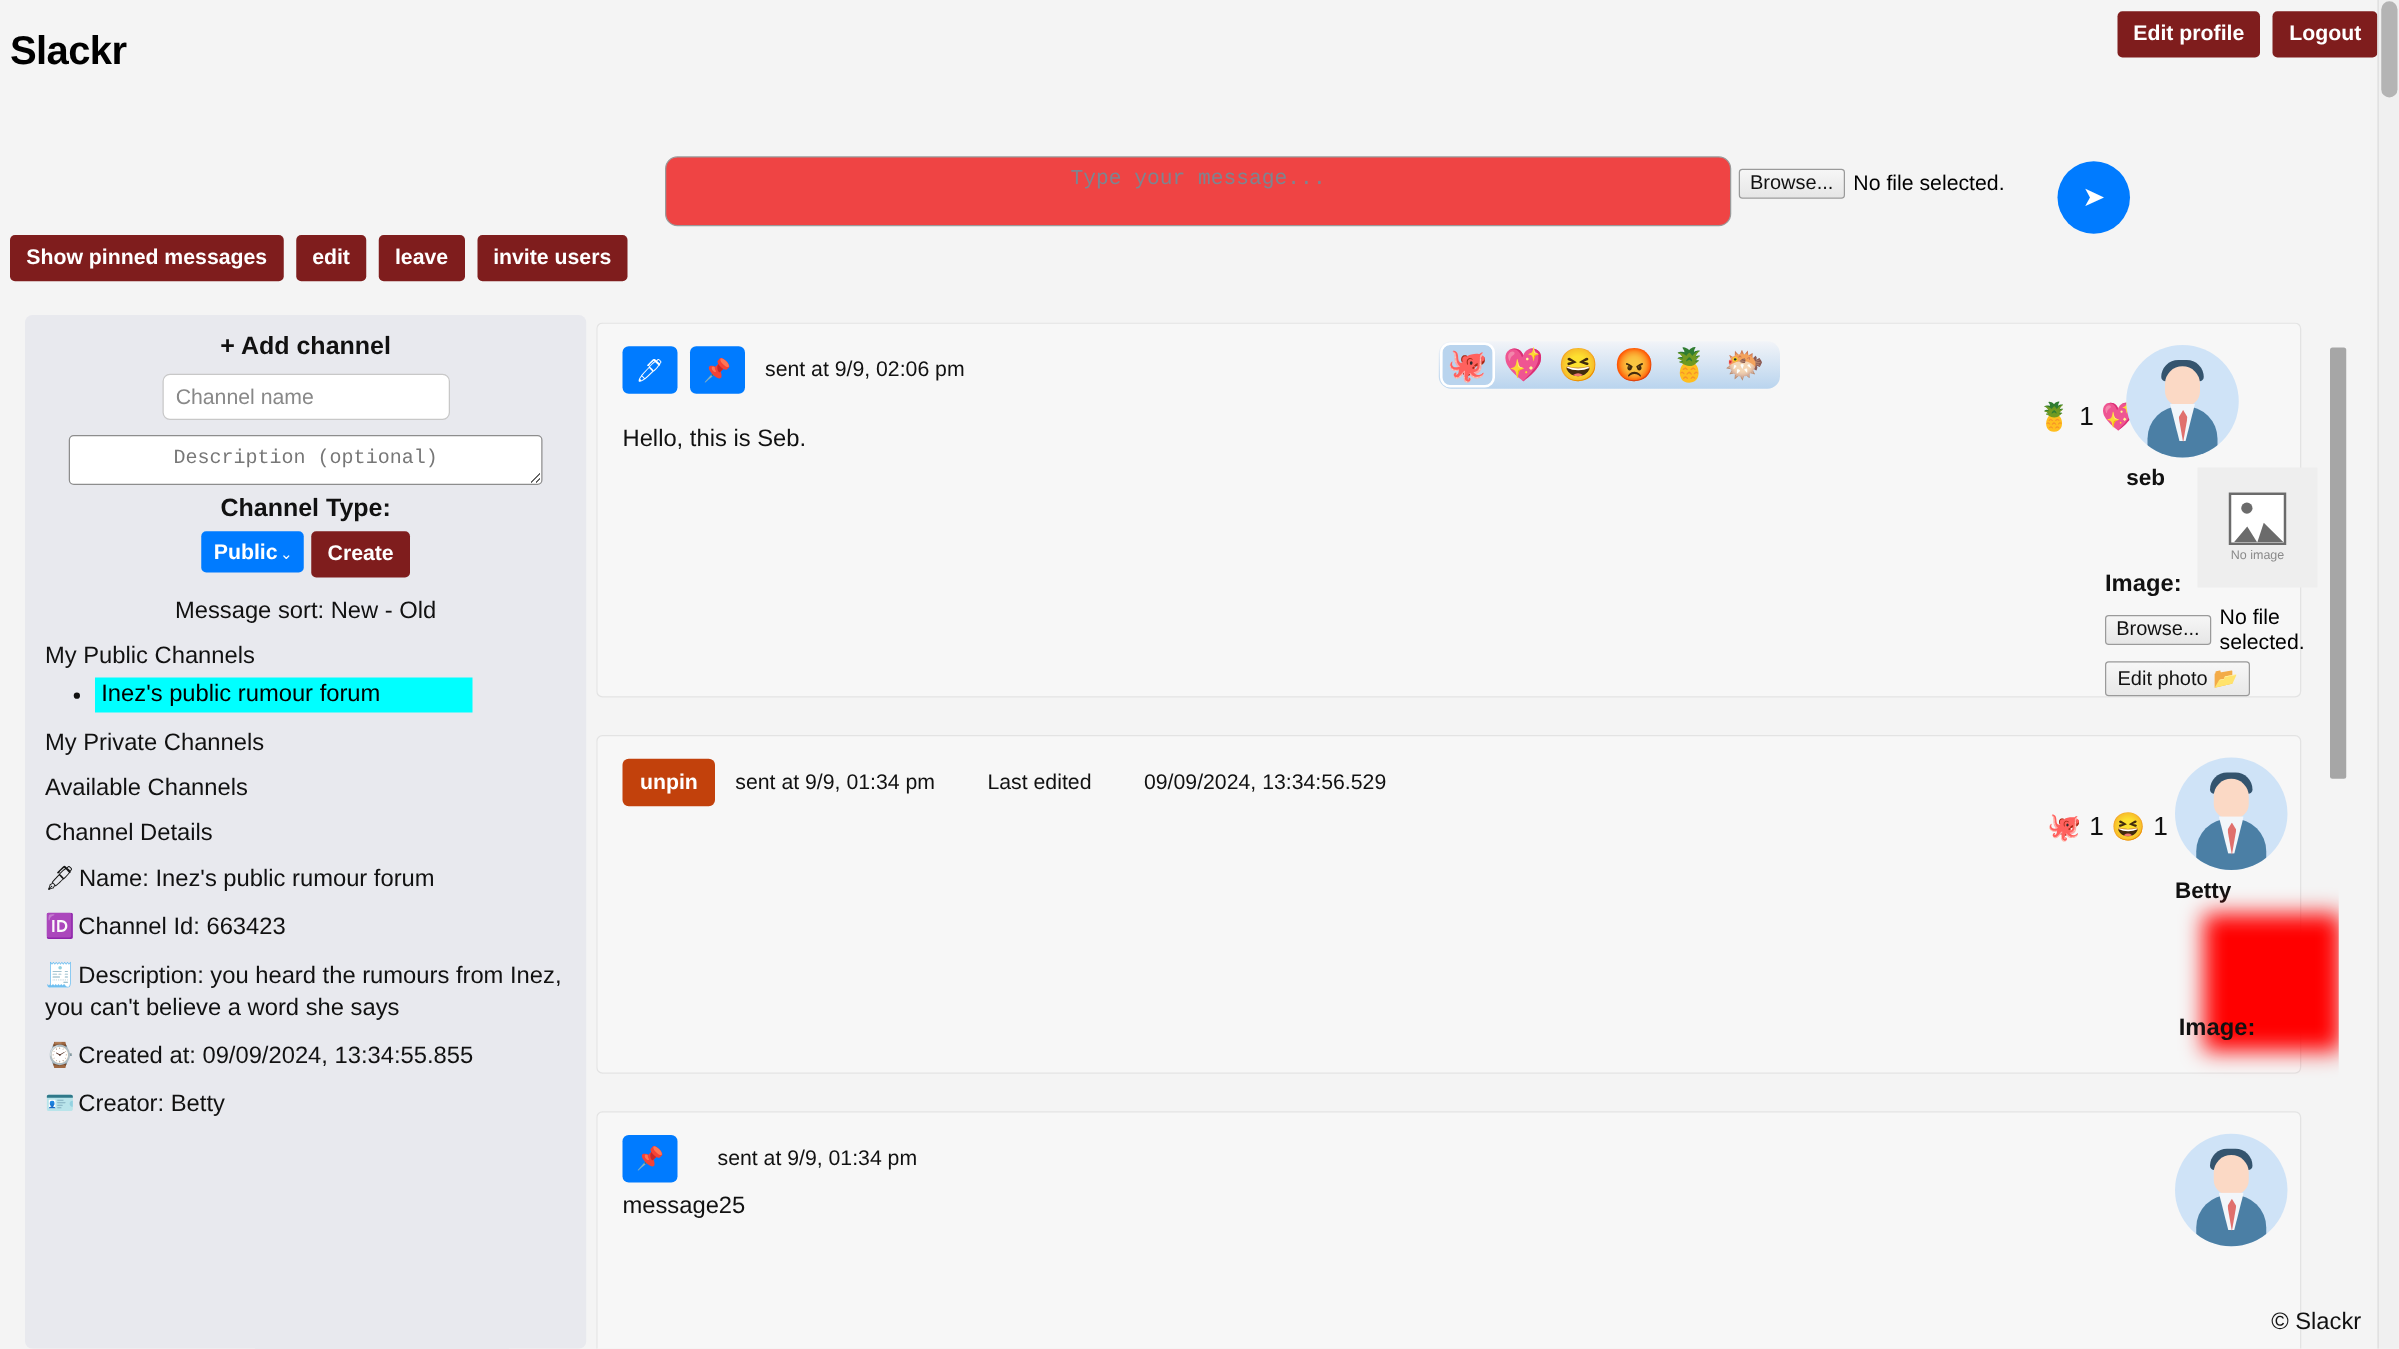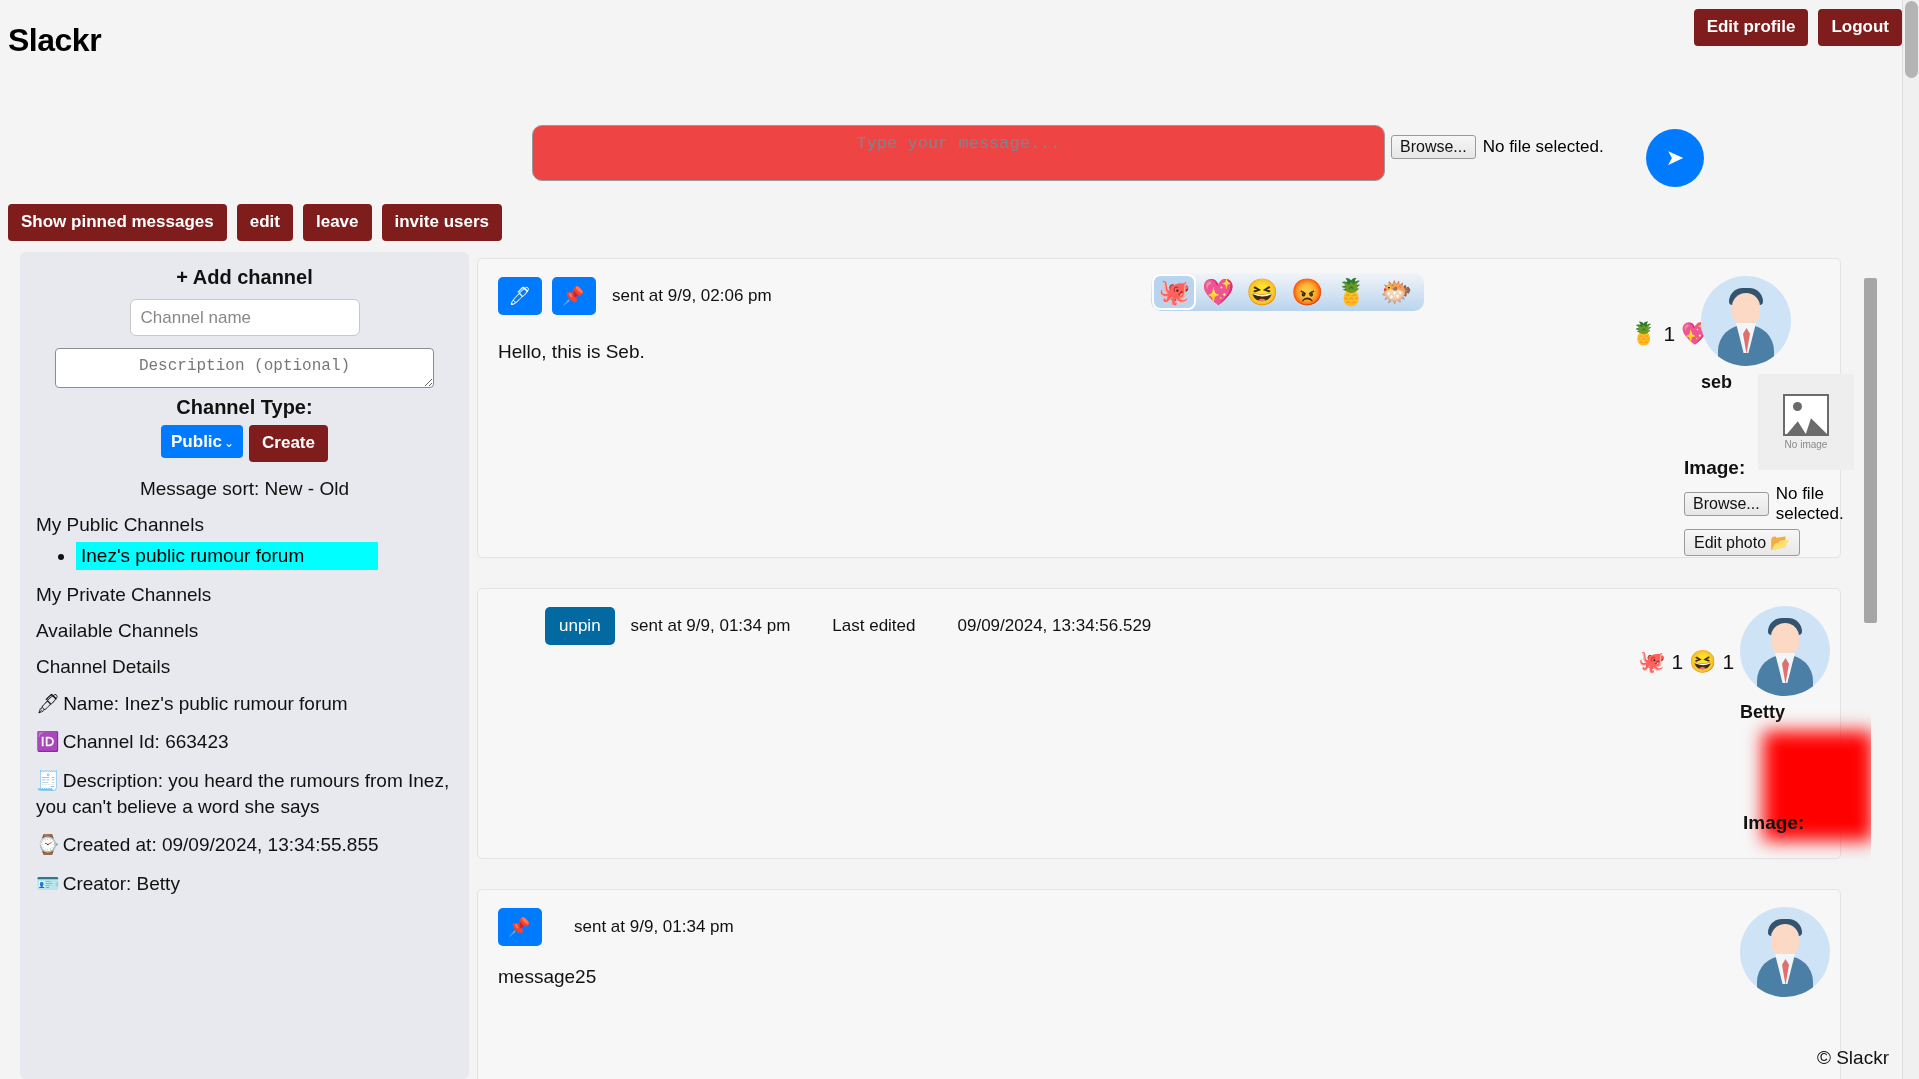--- a/index.html
+++ b/index.html
@@ -86,21 +86,21 @@
     border: none;
     color: #fff;
     font-size: 22px;
     cursor: pointer;
     display: flex; align-items: center; justify-content: center;
   }
 
   
   #channel-toolbar {
     position: absolute;
-    left: 8px; top: 204px;
+    left: 8px; top: 188px;
     display: flex; gap: 10px;
   }
 
   
   #sidebar {
     position: absolute;
     left: 20px; top: 252px;
     width: 449px;
     min-height: 827px;
     background: #e8e9ee;
@@ -209,24 +209,24 @@
   .icon-btn {
     width: 44px; height: 38px;
     background: #007bff;
     border: none; border-radius: 5px;
     color: #fff;
     font-size: 18px;
     display: flex; align-items: center; justify-content: center;
     cursor: pointer;
   }
   .text-btn {
-    background: #0369a1; border: none; border-radius: 5px;
+    background: #c2410c; border: none; border-radius: 5px;
     color: #fff; font-family: "Liberation Sans", sans-serif;
-    font-weight: normal; font-size: 17px;
-    padding: 9px 14px; cursor: pointer; margin-left: 47px;
+    font-weight: bold; font-size: 17px;
+    padding: 9px 14px; cursor: pointer;
   }
   .msg-meta { font-size: 17px; color: #111; margin-left: 6px; }
   .msg-meta-sep { display: inline-block; width: 16px; }
   .msg-body {
     font-size: 19px; color: #111;
     margin-top: 26px;
     min-height: 22px;
   }
   
   .emoji-picker {
@@ -568,21 +568,21 @@
     <div class="author-col" style="left:1262px; top:17px;">
       <div class="avatar">
         <div class="hair"></div>
         <div class="head"></div>
         <div class="body"></div>
         <div class="shirt"></div>
         <div class="tie"></div>
       </div>
     </div>
 
-    <div class="msg-body" style="margin-top:20px">message25</div>
+    <div class="msg-body" style="margin-top:8px">message25</div>
   </div>
 
 </div>
 
 <div id="list-scrollbar">
   <div id="list-scrollbar-thumb"></div>
 </div>
 
 <div id="page-scrollbar">
   <div id="page-scrollbar-thumb"></div>

